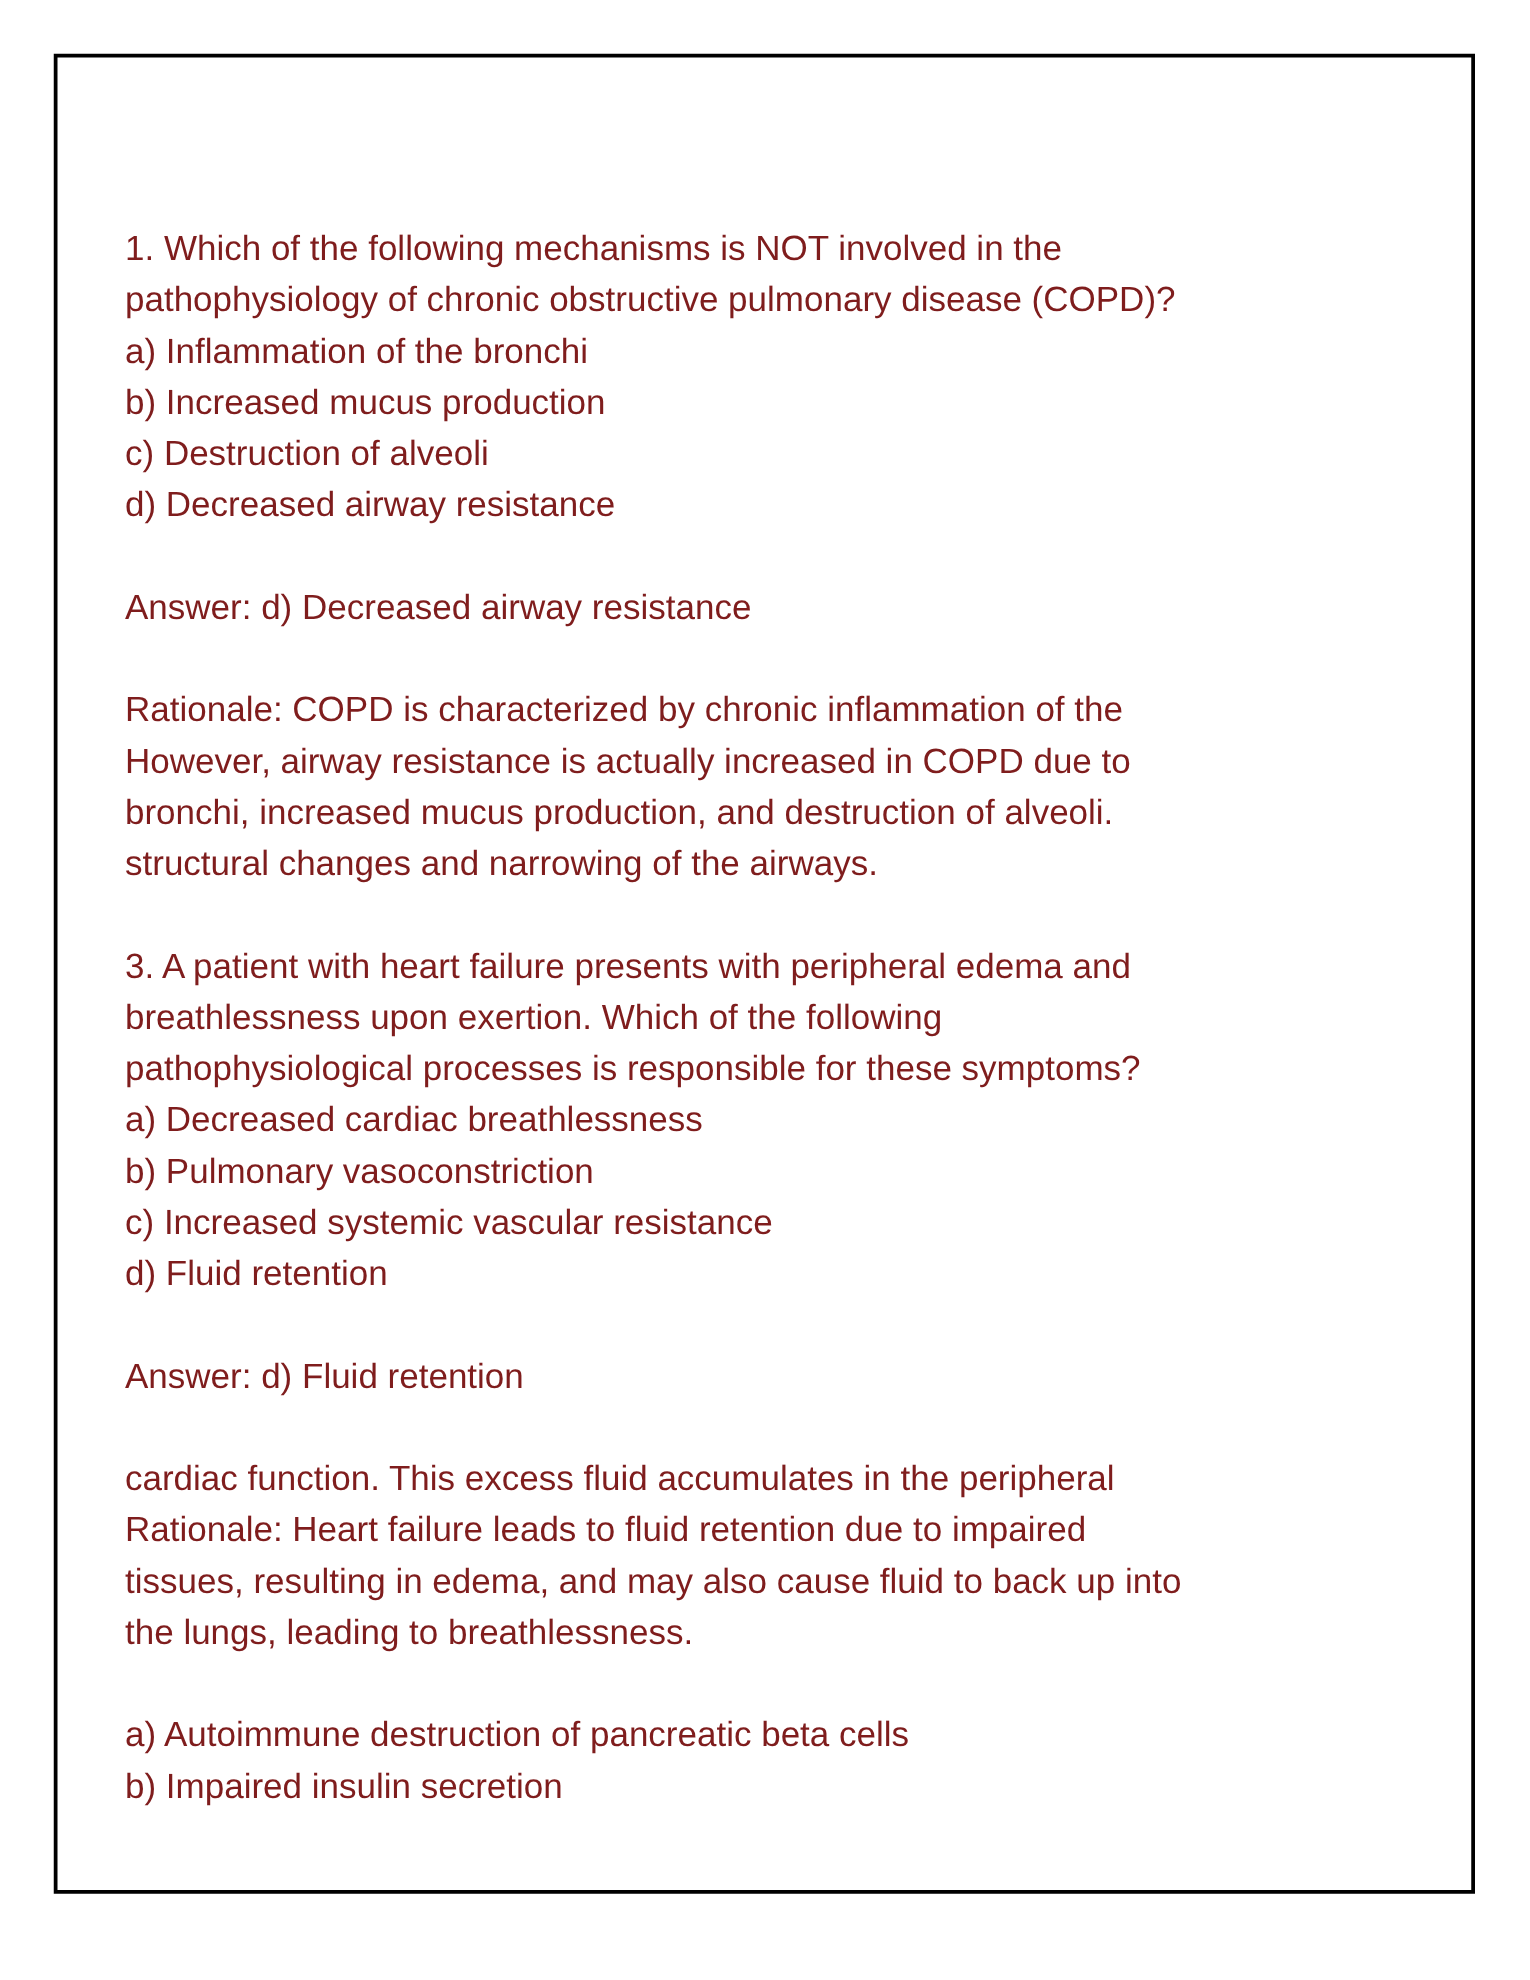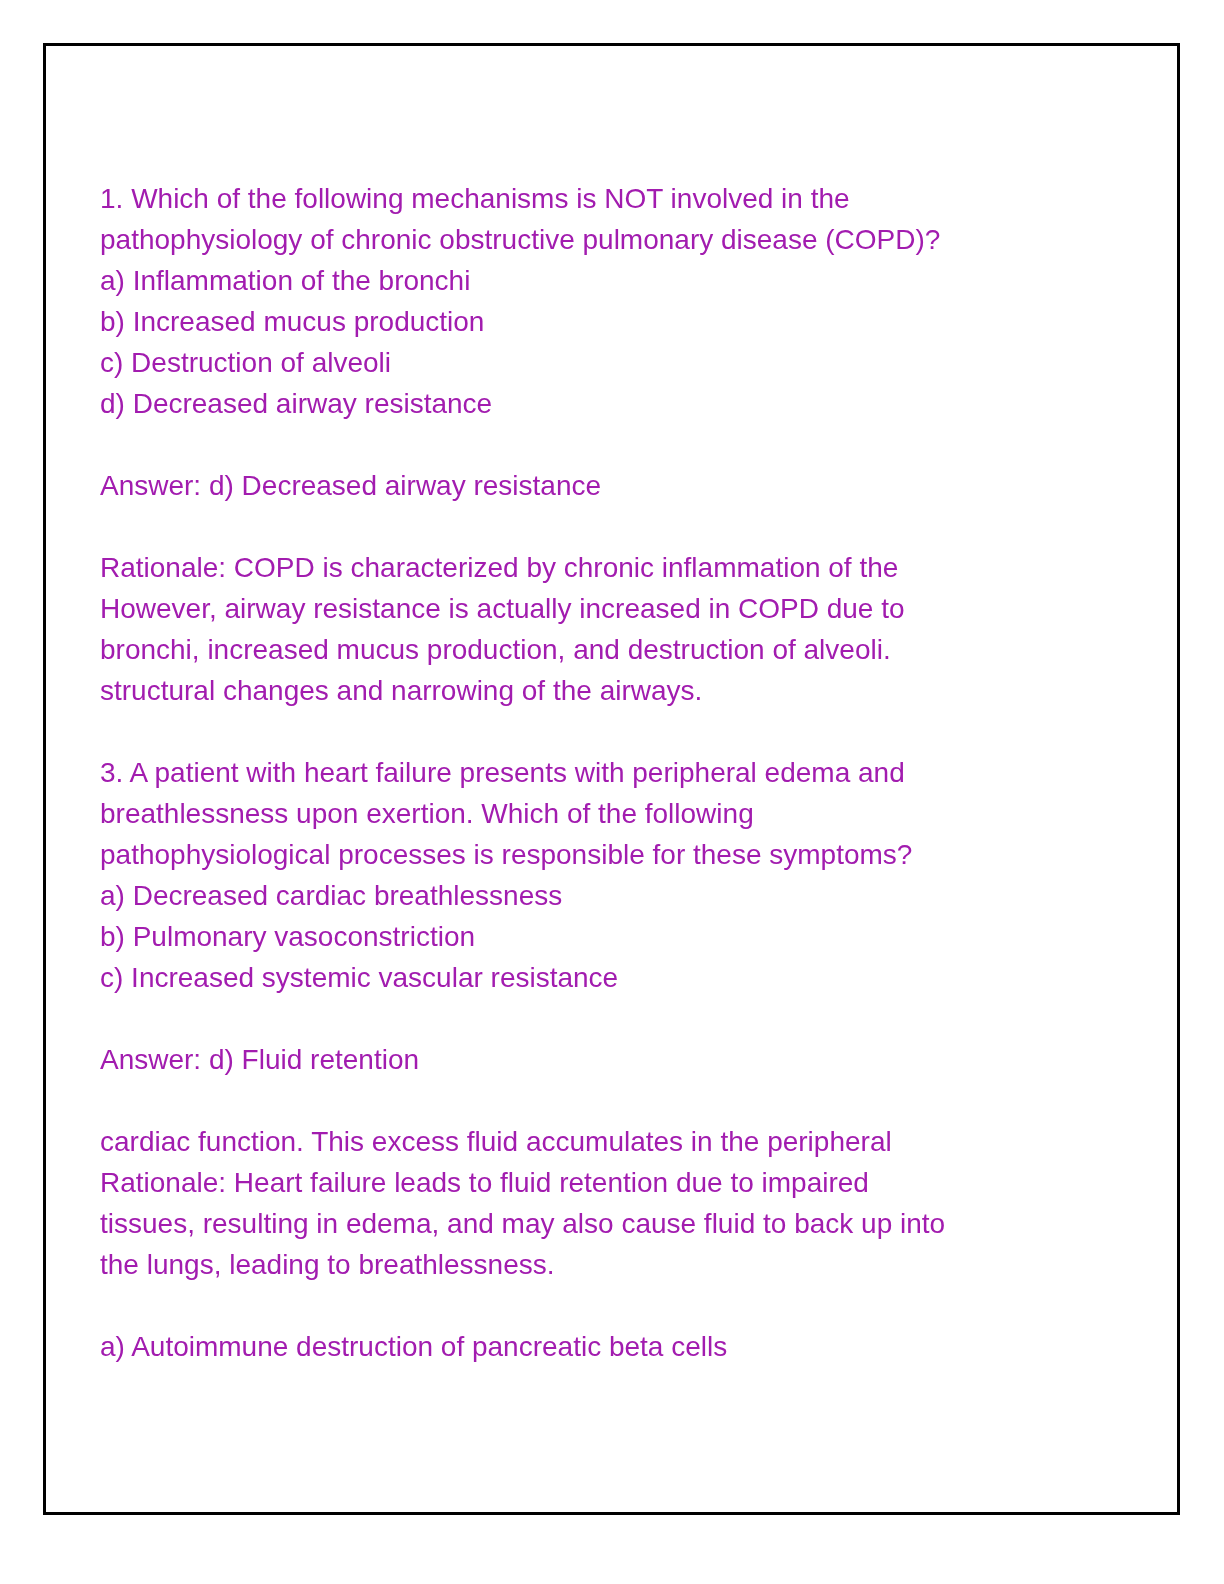--- a/index.html
+++ b/index.html
@@ -33,21 +33,21 @@
     pointer-events: none;
     z-index: 2;
     background: transparent;
   }
   .content {
     position: absolute;
     left: 100px;
     top: 178px;
     width: 1010px;
     z-index: 1;
-    color: #a21caf;
+    color: #7f1d1d;
     font-size: 28px;
     line-height: 41px;
   }
   .block {
     margin: 0 0 41px 0;
   }
   .block:last-child {
     margin-bottom: 0;
   }
   .line {
@@ -78,27 +78,29 @@
         <div class="line">bronchi, increased mucus production, and destruction of alveoli.</div>
         <div class="line">structural changes and narrowing of the airways.</div>
       </div>
       <div class="block">
         <div class="line">3. A patient with heart failure presents with peripheral edema and</div>
         <div class="line">breathlessness upon exertion. Which of the following</div>
         <div class="line">pathophysiological processes is responsible for these symptoms?</div>
         <div class="line">a) Decreased cardiac breathlessness</div>
         <div class="line">b) Pulmonary vasoconstriction</div>
         <div class="line">c) Increased systemic vascular resistance</div>
+        <div class="line">d) Fluid retention</div>
       </div>
       <div class="block">
         <div class="line">Answer: d) Fluid retention</div>
       </div>
       <div class="block">
         <div class="line">cardiac function. This excess fluid accumulates in the peripheral</div>
         <div class="line">Rationale: Heart failure leads to fluid retention due to impaired</div>
         <div class="line">tissues, resulting in edema, and may also cause fluid to back up into</div>
         <div class="line">the lungs, leading to breathlessness.</div>
       </div>
       <div class="block">
         <div class="line">a) Autoimmune destruction of pancreatic beta cells</div>
+        <div class="line">b) Impaired insulin secretion</div>
       </div>
     </div>
 </div>
 
 </body></html>

